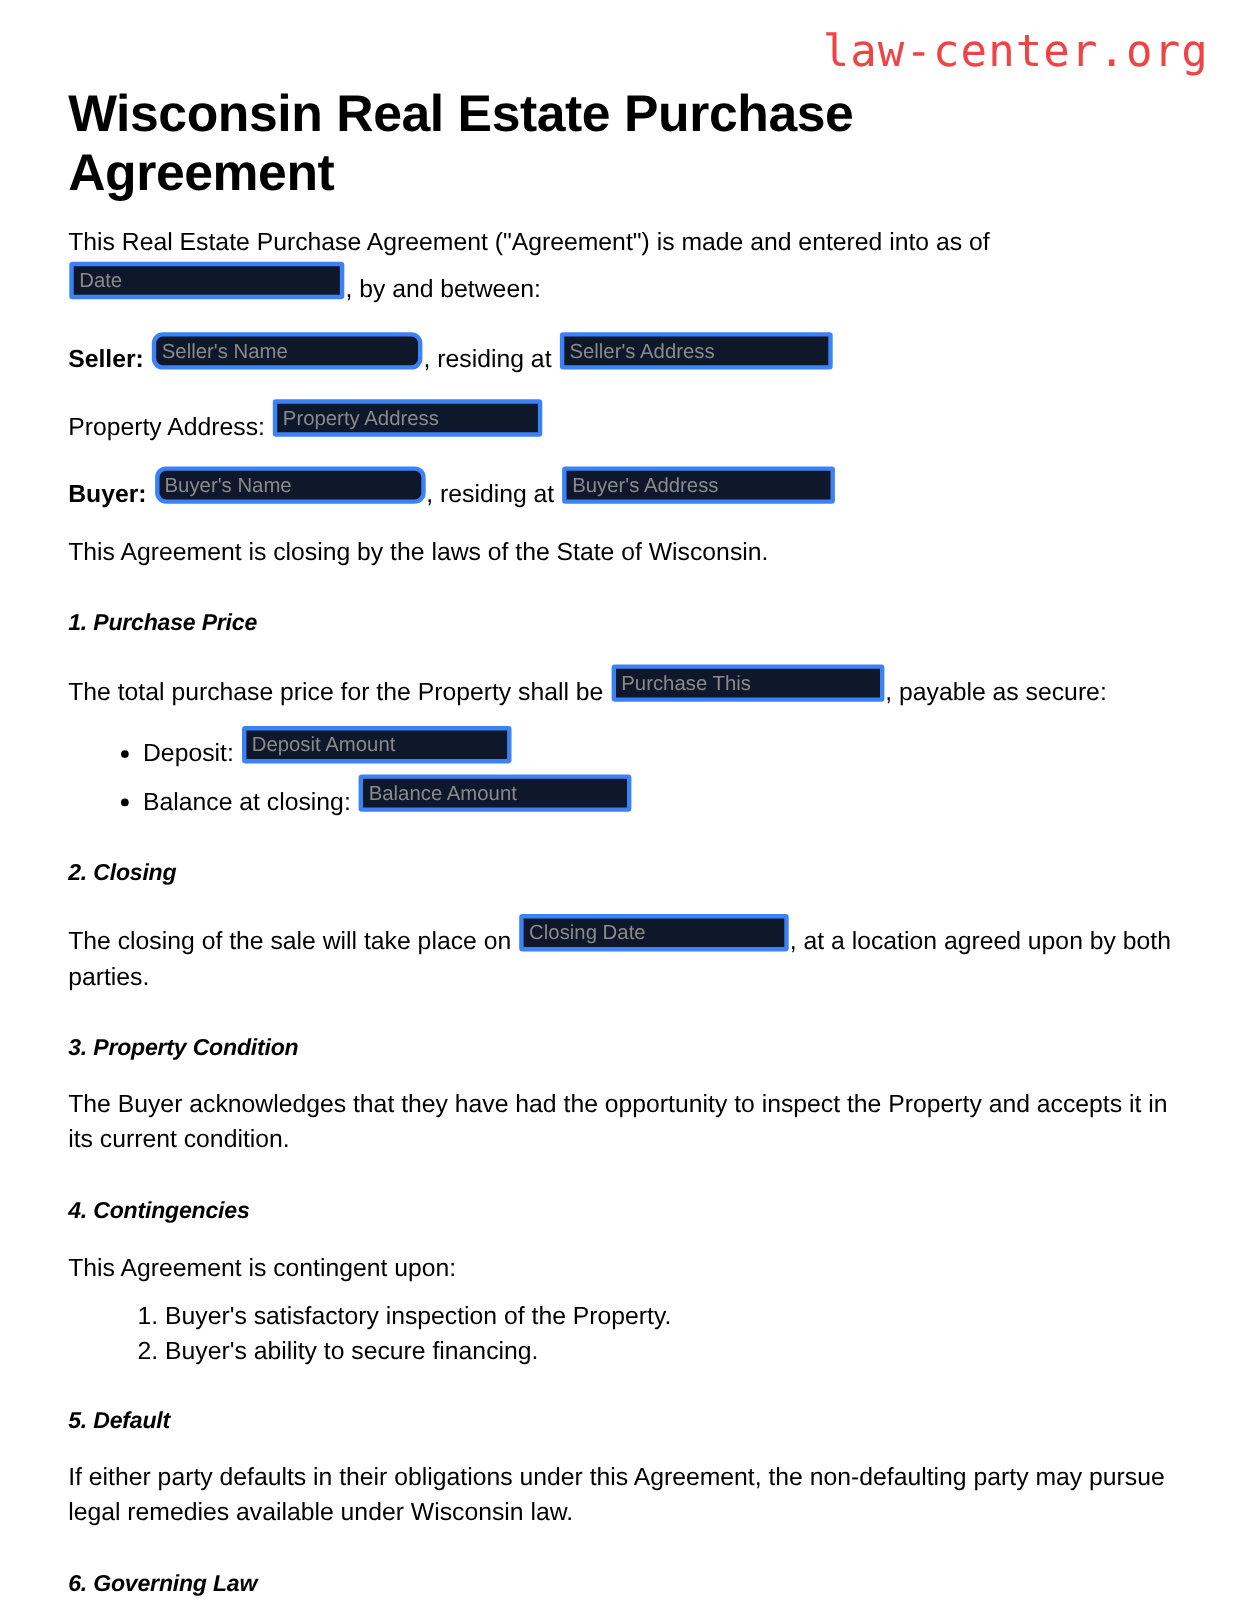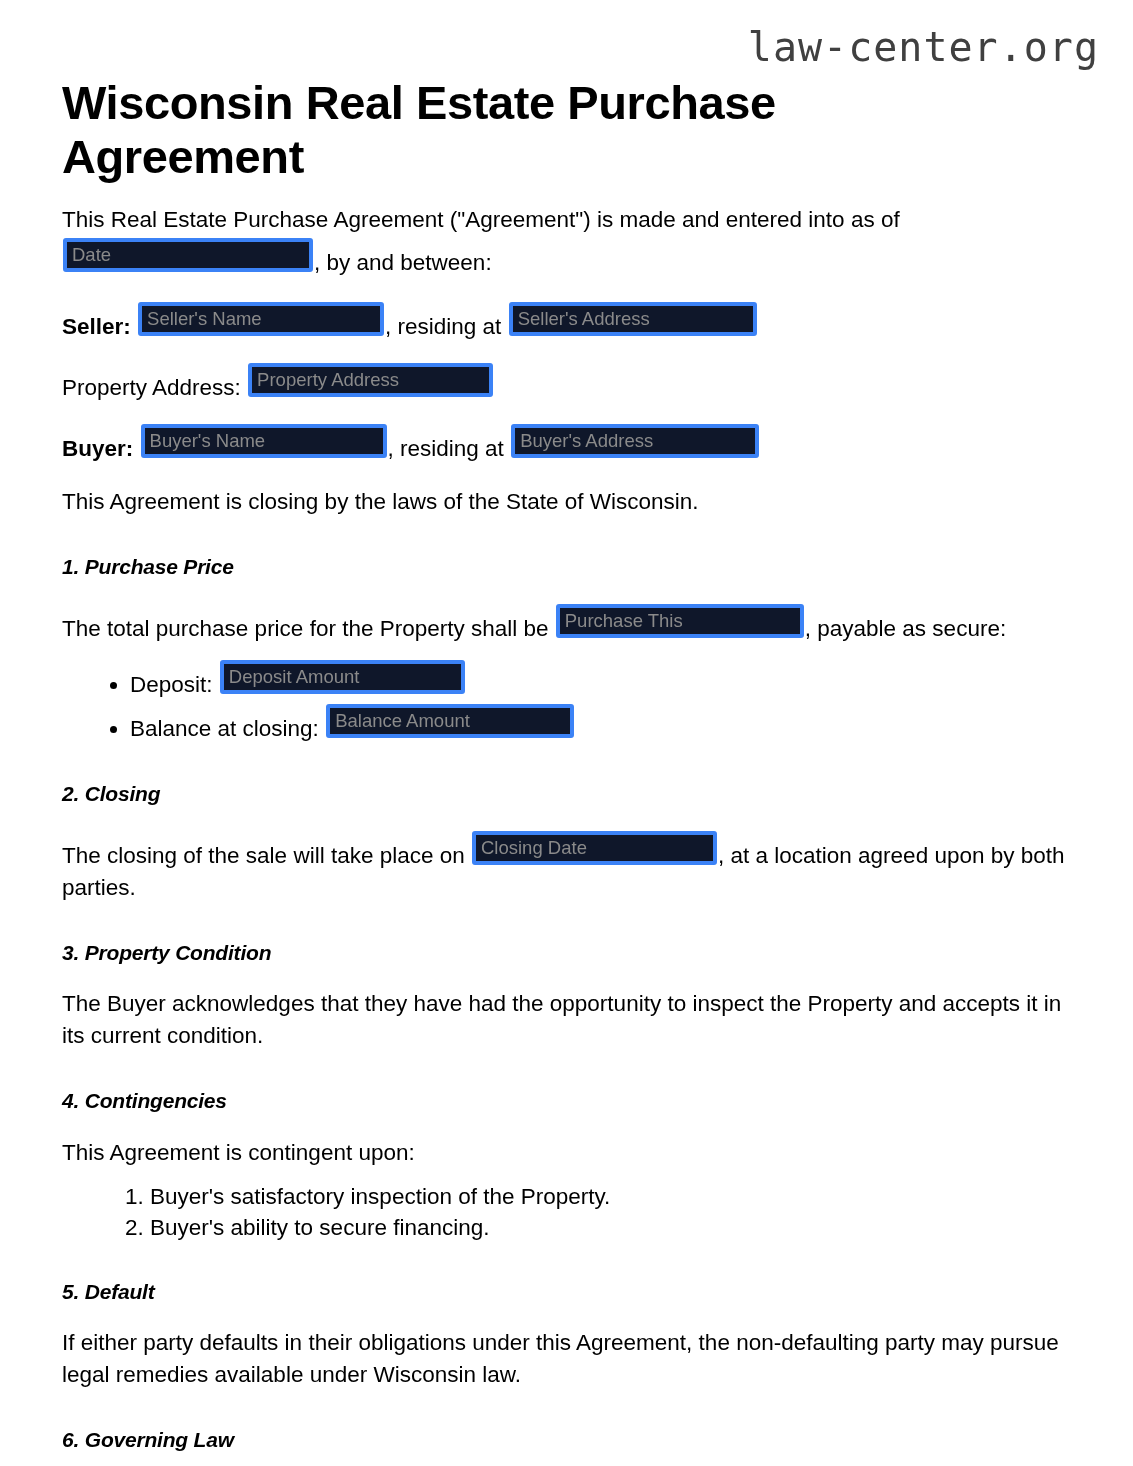--- a/index.html
+++ b/index.html
@@ -26,21 +26,21 @@
   }
 
   
   .watermark {
     position: absolute;
     top: 27px;
     right: 34px;
     font-family: "DejaVu Sans Mono", "Liberation Mono", monospace;
     font-size: 40px;
     letter-spacing: 1px;
-    color: #404040;
+    color: #ef4444;
     white-space: nowrap;
     line-height: 1;
   }
 
   
   .doc-title {
     margin: 0;
     padding-top: 76px;
     font-size: 47px;
     line-height: 1.14;
@@ -87,21 +87,21 @@
     font-family: "Liberation Sans", sans-serif;
     font-size: 18.5px;
     padding: 0 5px;
     margin: 0 1px;
     position: relative;
     top: 2px;
     white-space: nowrap;
     overflow: hidden;
   }
   .fld.w250 { width: 250px; }
-  .fld.w246 { width: 246px; }
+  .fld.w246 { width: 246px; border-radius: 10px; }
   .fld.w248 { width: 248px; }
   .fld.w245 { width: 245px; }
 
   
   ul.bullets {
     margin: 0;
     padding-top: 12px;
     padding-left: 68px;
     list-style-type: disc;
     font-size: 22.5px;

